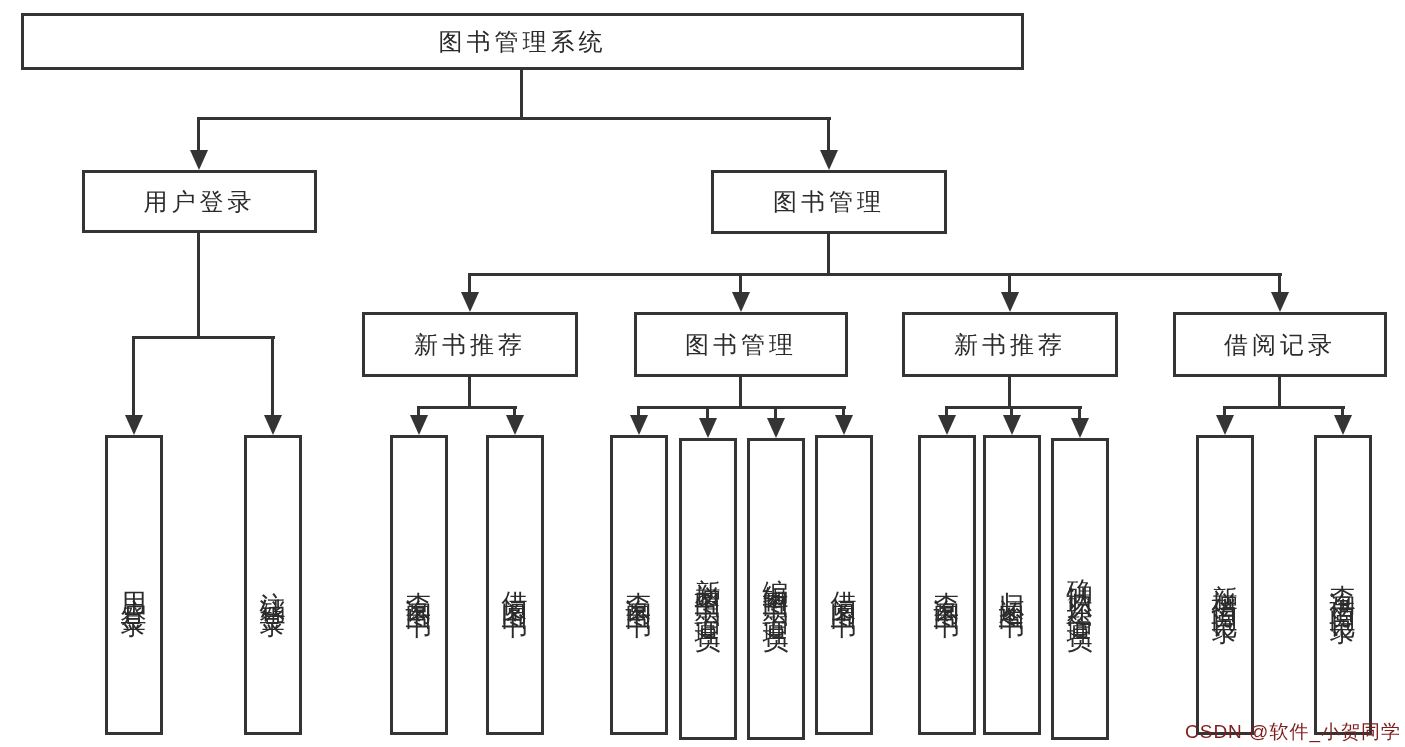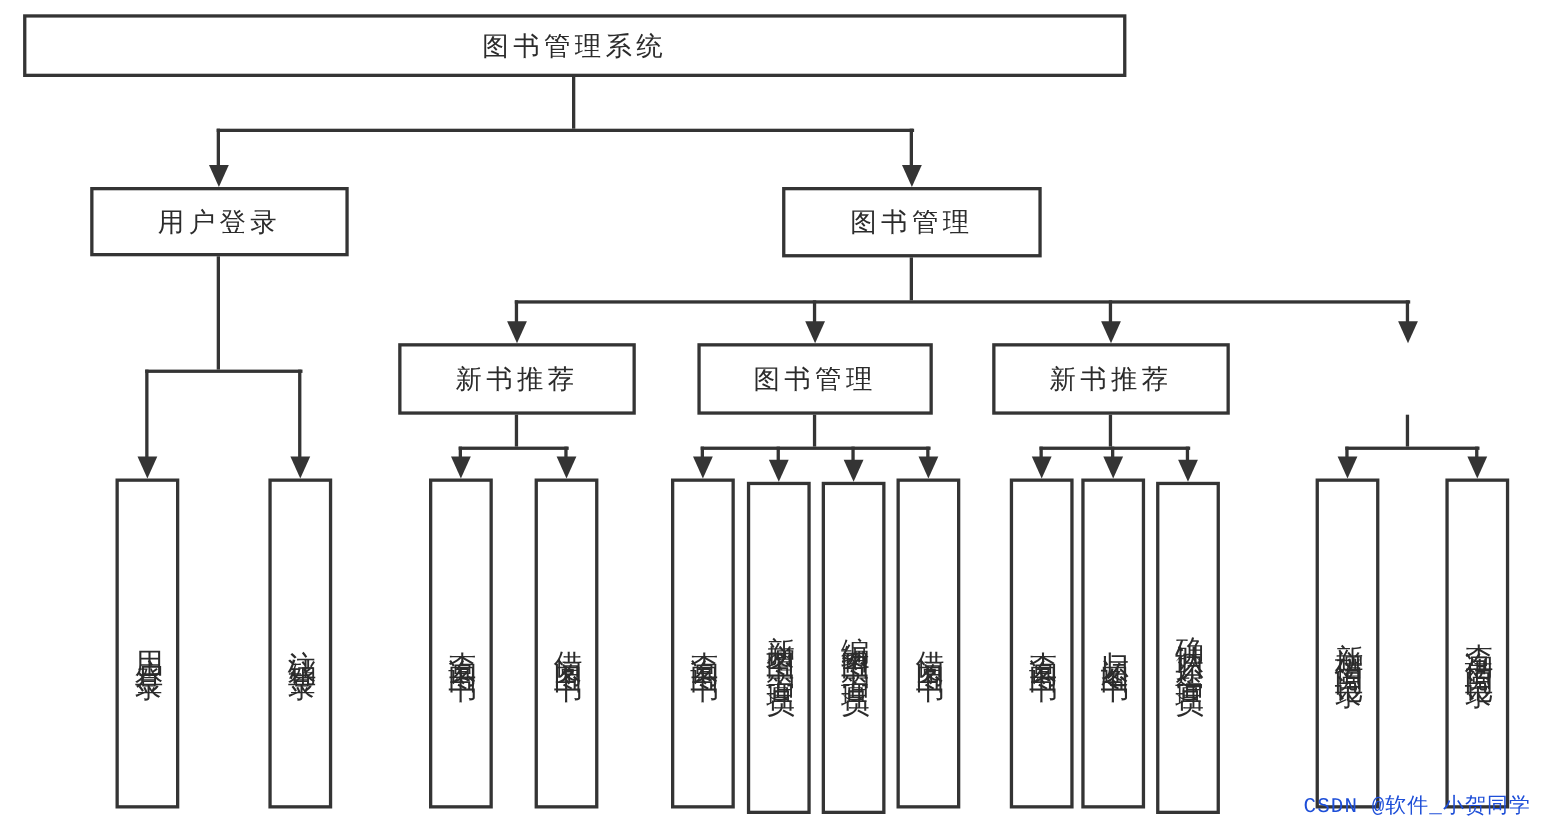--- a/index.html
+++ b/index.html
@@ -1,18 +1,18 @@
 <!DOCTYPE html>
 <html><head>
 <meta charset="utf-8">
 <style>
   html,body{margin:0;padding:0;background:#ffffff;}
   #canvas{
     position:relative;width:1405px;height:747px;background:#ffffff;overflow:hidden;
-    font-family:Liberation Mono, monospace;color:#2b2b2b;
+    font-family:Liberation Sans, sans-serif;color:#2b2b2b;
   }
   .hbox{
     position:absolute;box-sizing:border-box;border:3px solid #343434;background:#ffffff;
     display:flex;align-items:center;justify-content:center;
     font-size:24px;letter-spacing:4px;color:#2b2b2b;white-space:nowrap;
   }
   .vbox{
     position:absolute;box-sizing:border-box;border:3px solid #343434;background:#ffffff;
     width:58px;display:flex;align-items:center;justify-content:center;
   }
@@ -22,21 +22,21 @@
   }
   .vline{position:absolute;width:3px;background:#343434;}
   .hline{position:absolute;height:3px;background:#343434;}
   .arrow{
     position:absolute;width:0;height:0;
     border-left:9px solid transparent;border-right:9px solid transparent;
     border-top:20px solid #343434;
   }
   .watermark{
     position:absolute;left:1185px;top:719px;
-    font-size:19px;color:#1d4ed8;letter-spacing:1px;white-space:nowrap;
+    font-size:19px;color:#7f1d1d;letter-spacing:1px;white-space:nowrap;
   }
 </style>
 </head>
 <body>
 
 <div id="canvas">
 
   <div class="hbox" style="left:21px;top:13px;width:1003px;height:57px">
     <span>图书管理系统</span>
   </div>
@@ -49,20 +49,23 @@
   </div>
 
   <div class="hbox" style="left:362px;top:312px;width:216px;height:65px">
     <span>新书推荐</span>
   </div>
   <div class="hbox" style="left:634px;top:312px;width:214px;height:65px">
     <span>图书管理</span>
   </div>
   <div class="hbox" style="left:902px;top:312px;width:216px;height:65px">
     <span>新书推荐</span>
+  </div>
+  <div class="hbox" style="left:1173px;top:312px;width:214px;height:65px">
+    <span>借阅记录</span>
   </div>
 
   <div class="vbox" style="left:105px;top:435px;height:300px">
     <span class="vtext">用户登录</span>
   </div>
   <div class="vbox" style="left:244px;top:435px;height:300px">
     <span class="vtext">注销登录</span>
   </div>
 
   <div class="vbox" style="left:390px;top:435px;height:300px">

